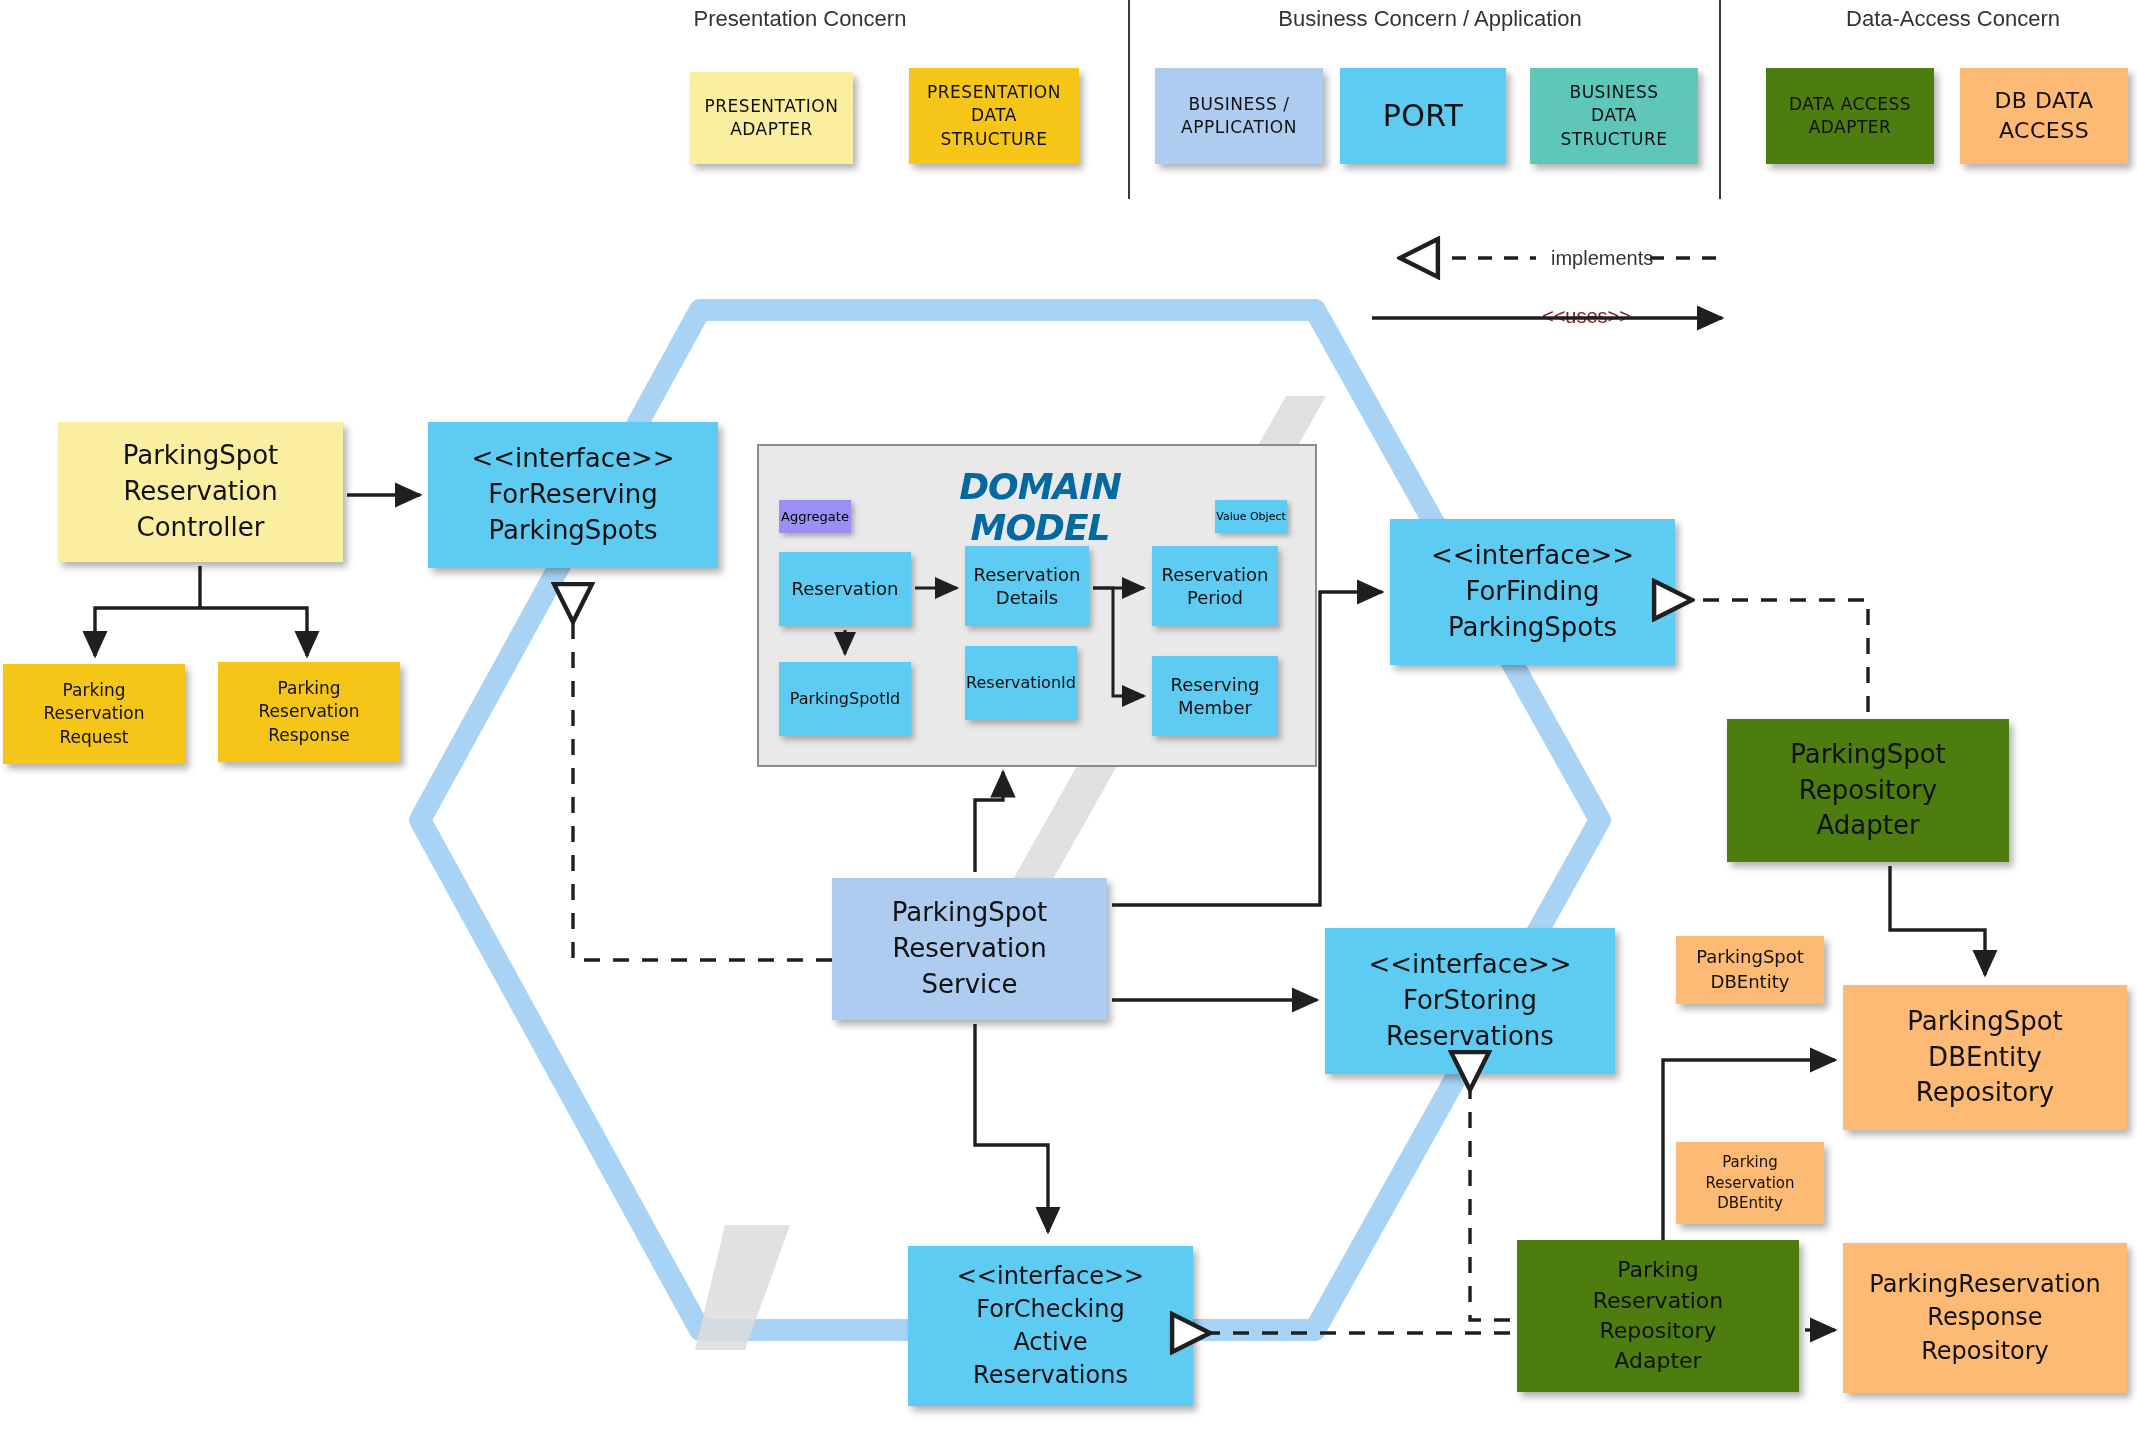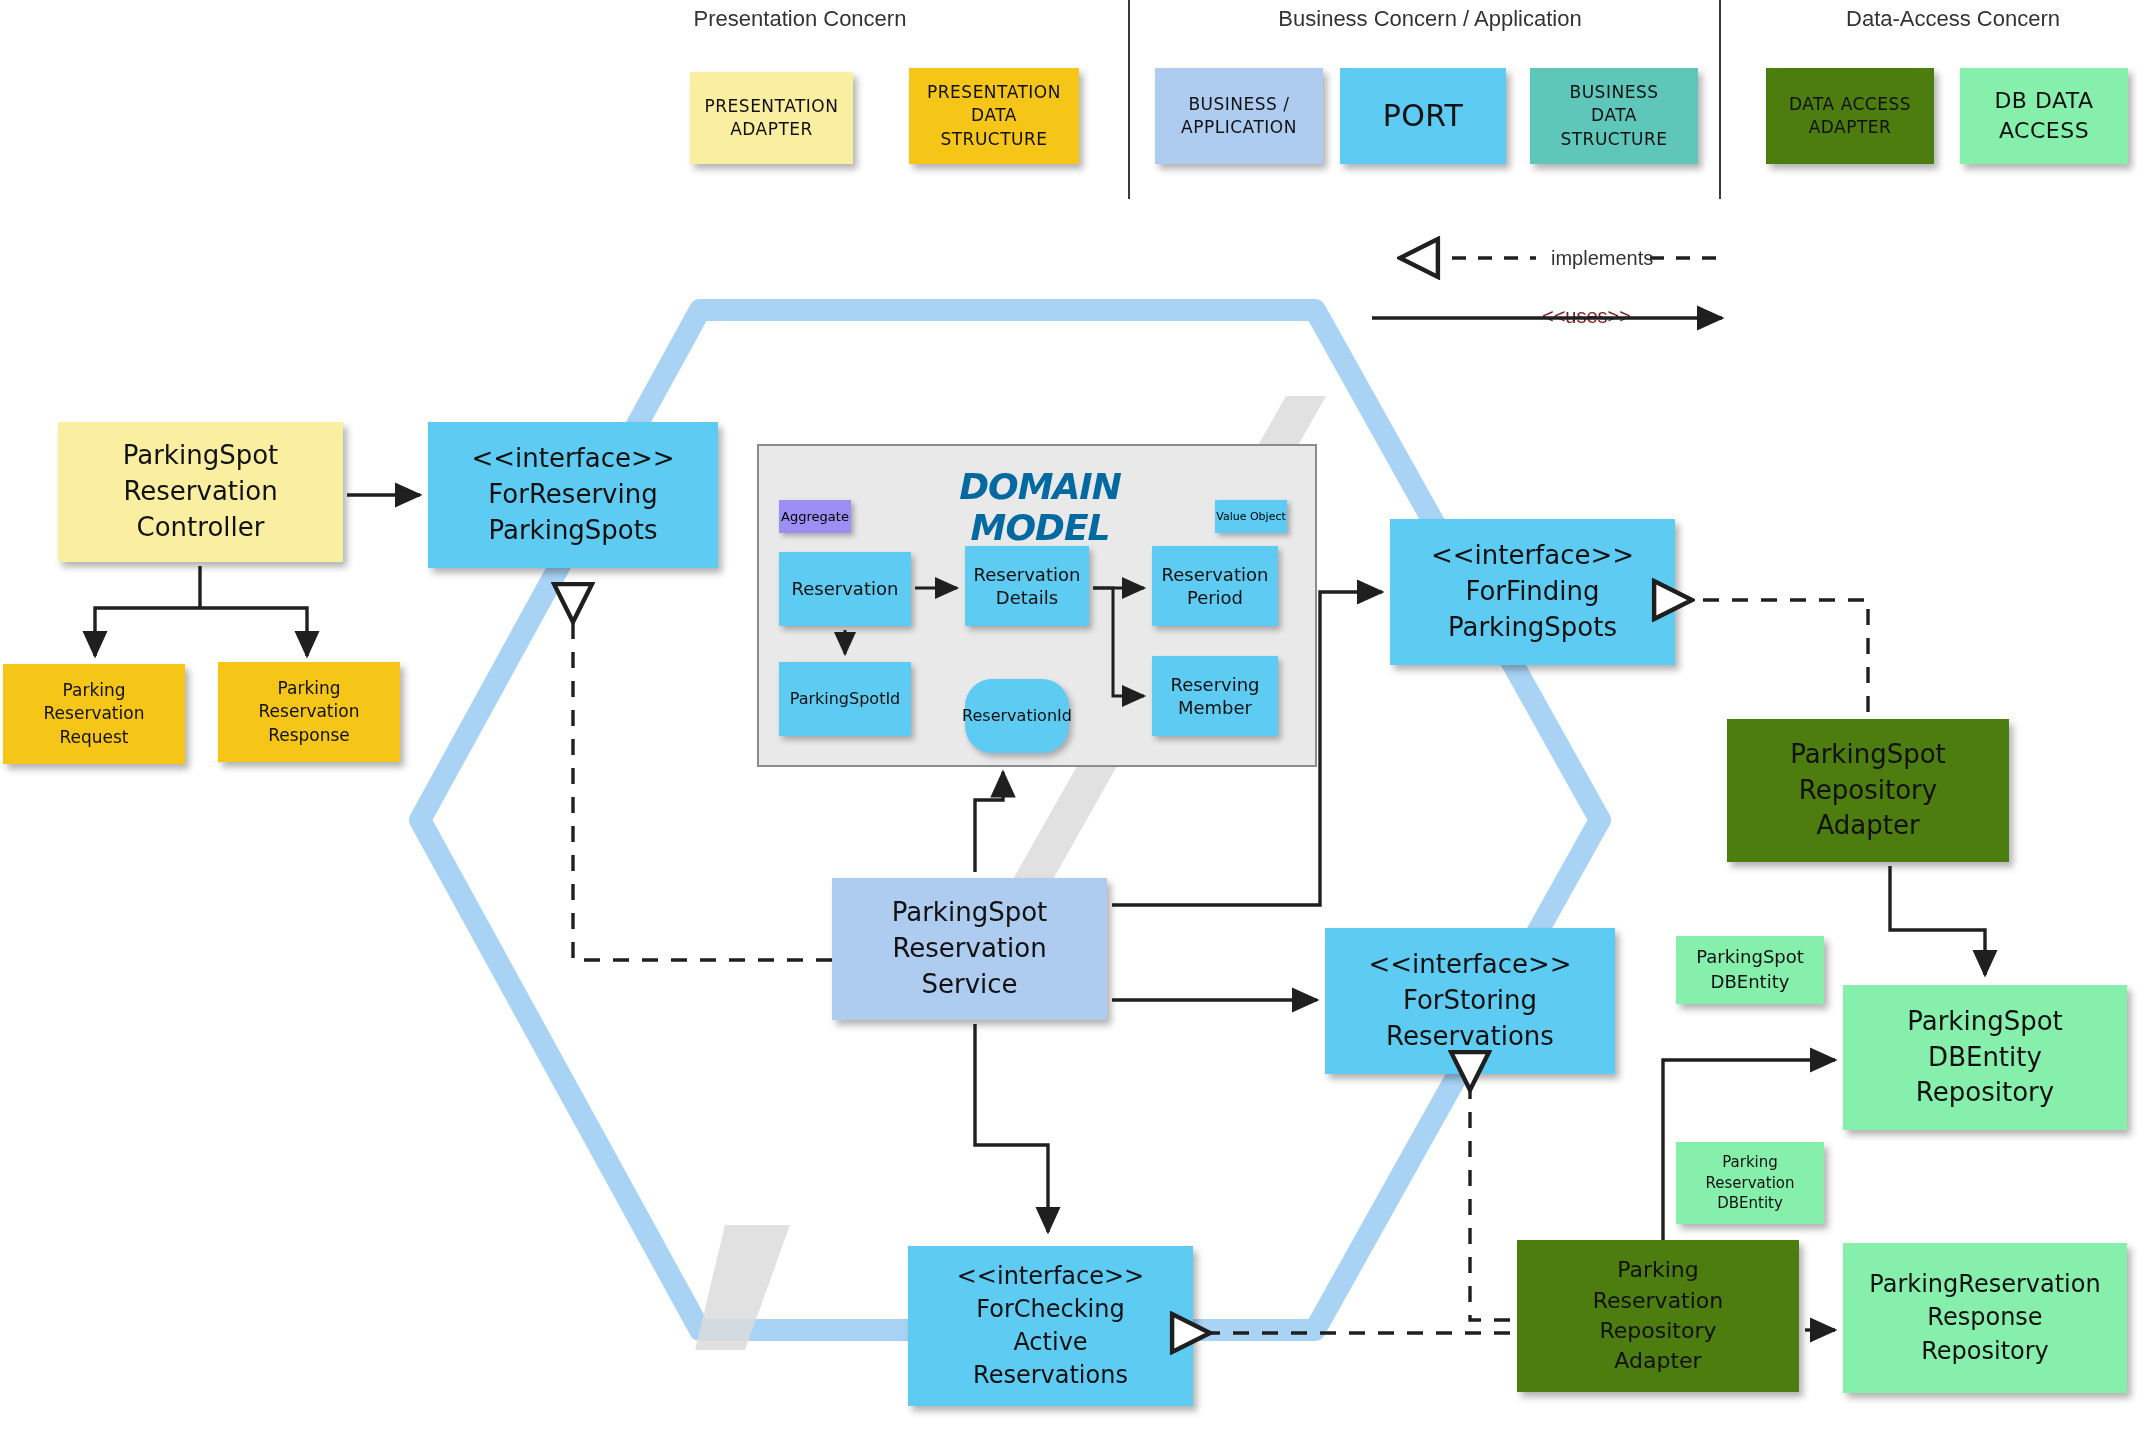--- a/index.html
+++ b/index.html
@@ -20,21 +20,21 @@
         box-shadow:4px 5px 7px rgba(0,0,0,0.30);
         line-height:1.38;padding:4px 6px;}
   .note span{display:block;width:100%;}
 
   .c-pres-adapter{background:#faeea0;}
   .c-pres-data{background:#f5c518;}
   .c-business{background:#aecbf0;}
   .c-port{background:#5ecbf2;}
   .c-bizdata{background:#5fc6ba;}
   .c-da-adapter{background:#4d7c0f;}
-  .c-db-access{background:#86efac;}
+  .c-db-access{background:#fdba74;}
   .c-aggregate{background:#9b8ef5;}
   .c-value{background:#5ecbf2;}
 
   .legend-note{font-size:17px;letter-spacing:.5px;font-weight:500;}
 
   
   #dm-panel{position:absolute;left:757px;top:444px;width:560px;height:323px;
      background:#e9e9e9;border:2px solid #8c8c8c;box-sizing:border-box;}
   #dm-title{position:absolute;left:905px;top:466px;width:270px;text-align:center;
      font-family:"DejaVu Sans",sans-serif;font-weight:bold;font-style:italic;
@@ -129,21 +129,21 @@
     <span style="white-space:pre-line;">Reservation
 Details</span>
   </div>
   <div class="dm-note" style="left:1152px;top:546px;width:126px;height:80px;">
     <span style="white-space:pre-line;">Reservation
 Period</span>
   </div>
   <div class="dm-note" style="left:779px;top:662px;width:132px;height:74px;font-size:16px;">
     <span style="white-space:pre-line;">ParkingSpotId</span>
   </div>
-  <div class="dm-note" style="left:965px;top:679px;width:104px;height:74px;font-size:16px;border-radius:27px;">
+  <div class="dm-note" style="left:965px;top:646px;width:112px;height:74px;font-size:16px;">
     <span style="white-space:pre-line;">ReservationId</span>
   </div>
   <div class="dm-note" style="left:1152px;top:656px;width:126px;height:80px;">
     <span style="white-space:pre-line;">Reserving
 Member</span>
   </div>
 
   <div class="note node c-pres-adapter" style="left:58px;top:422px;width:285px;height:140px;">
     <span style="white-space:pre-line;">ParkingSpot
 Reservation

